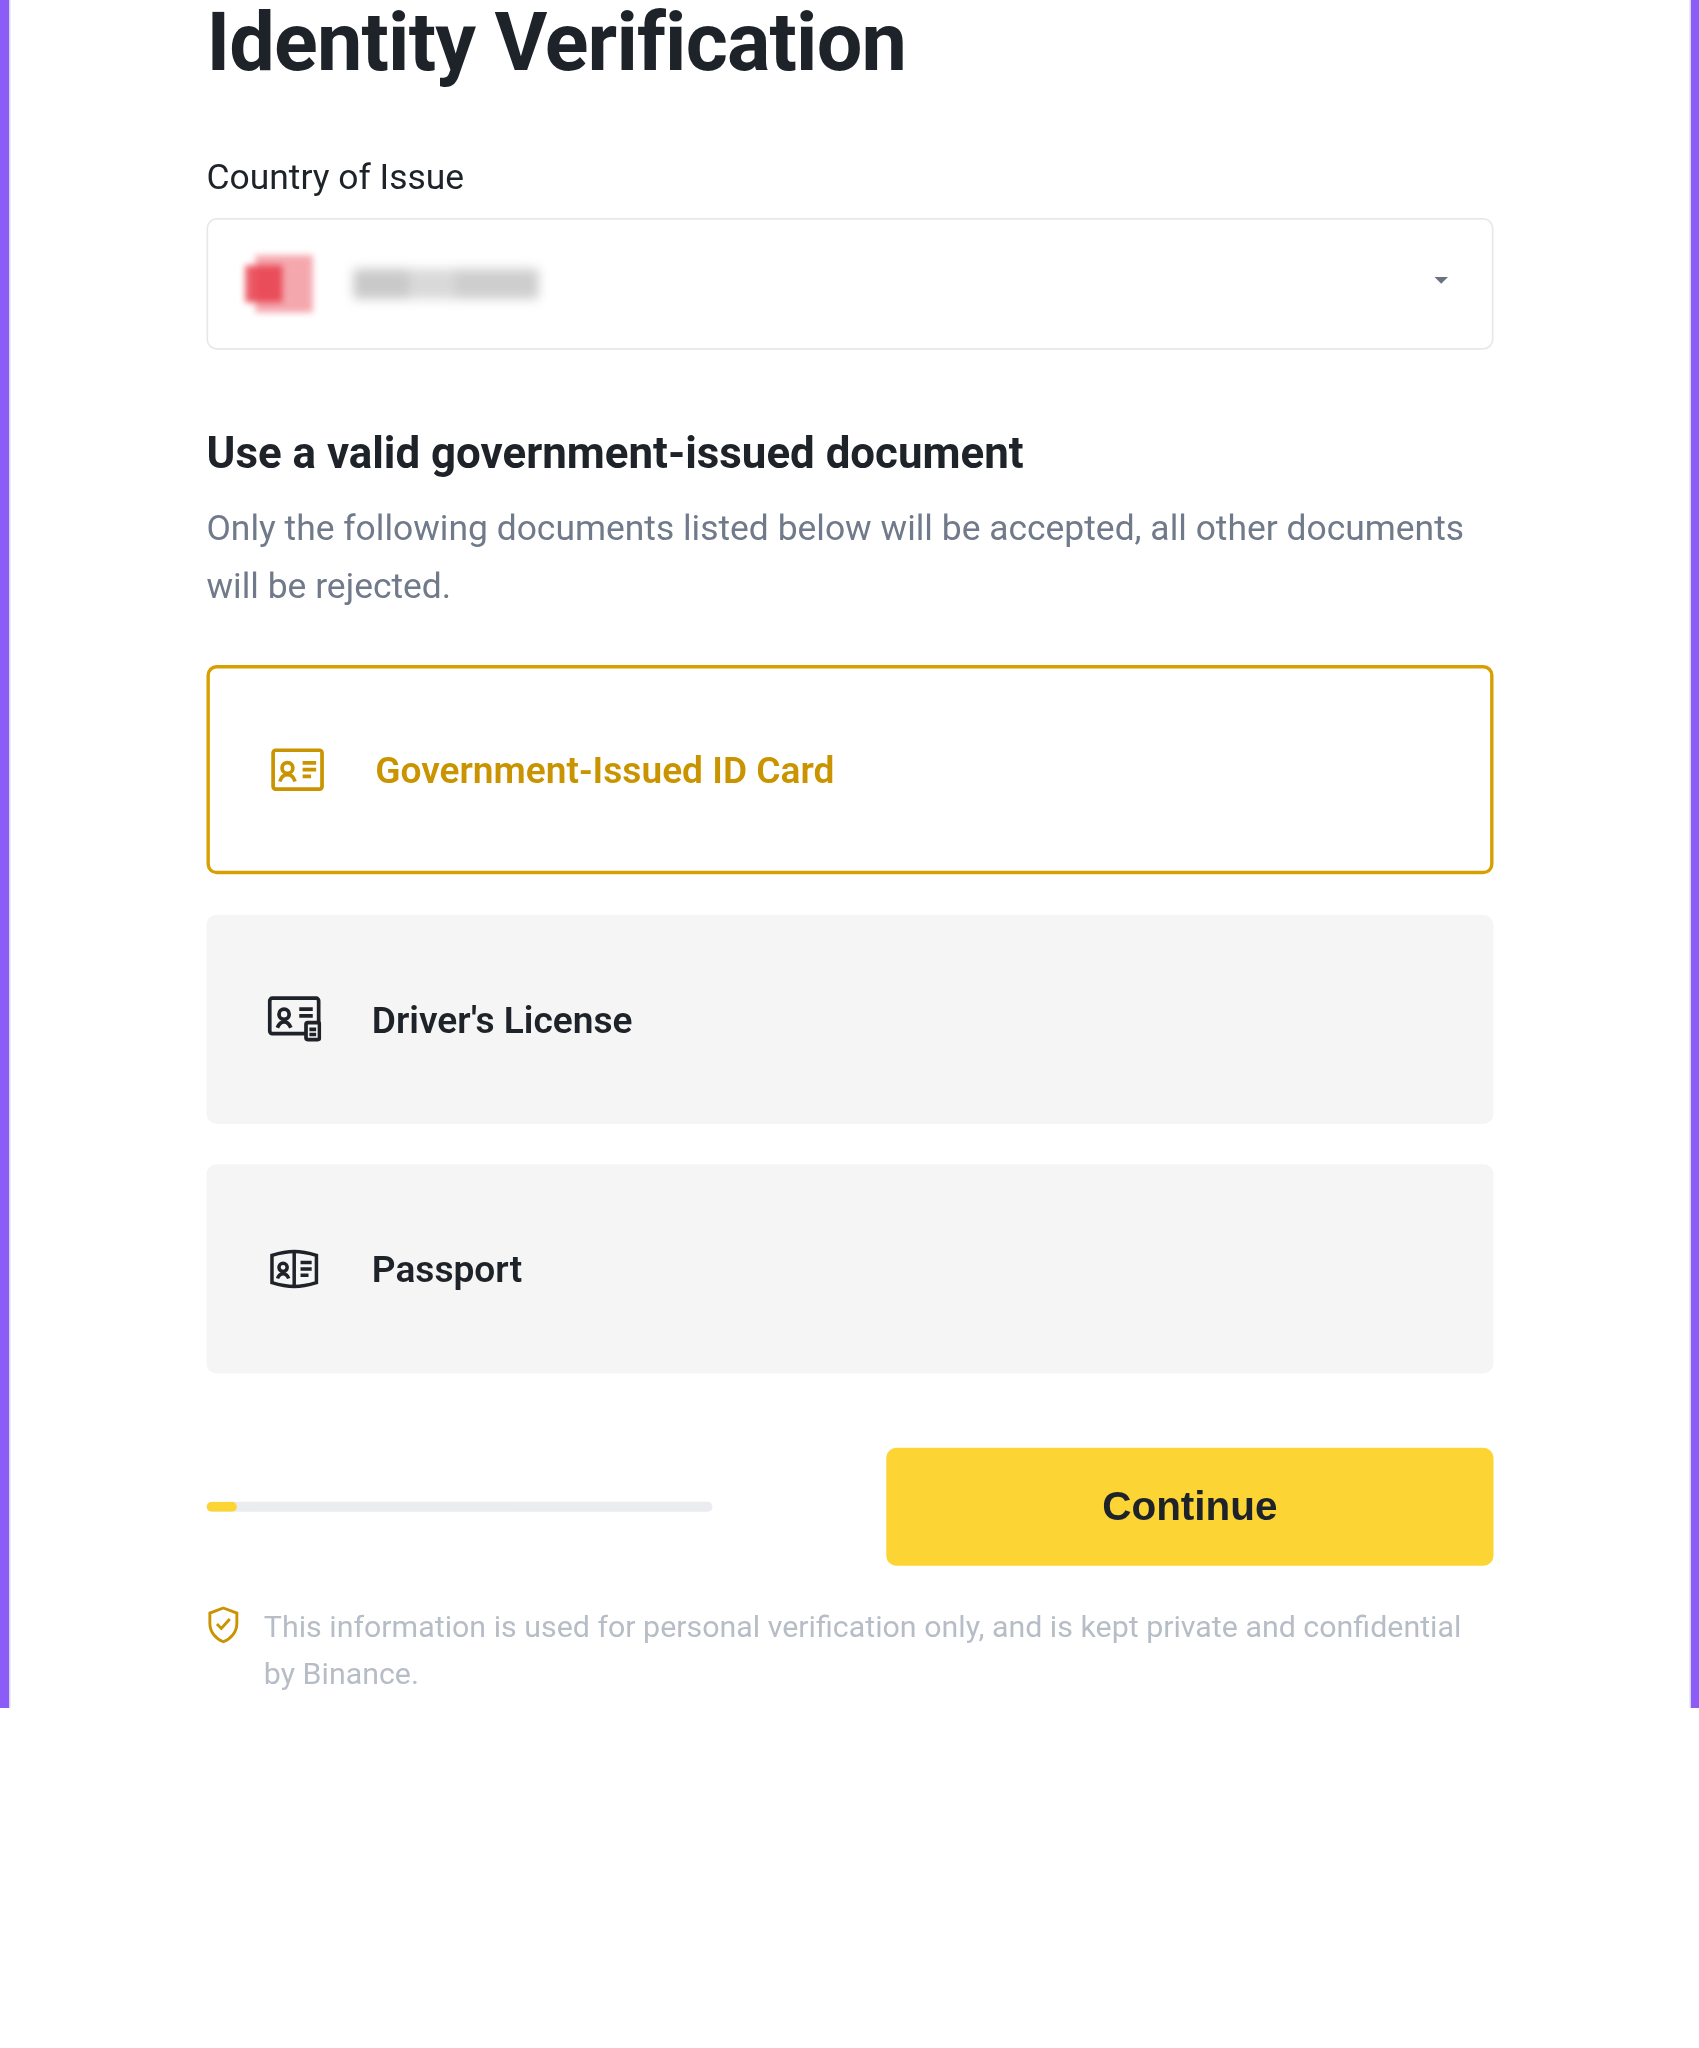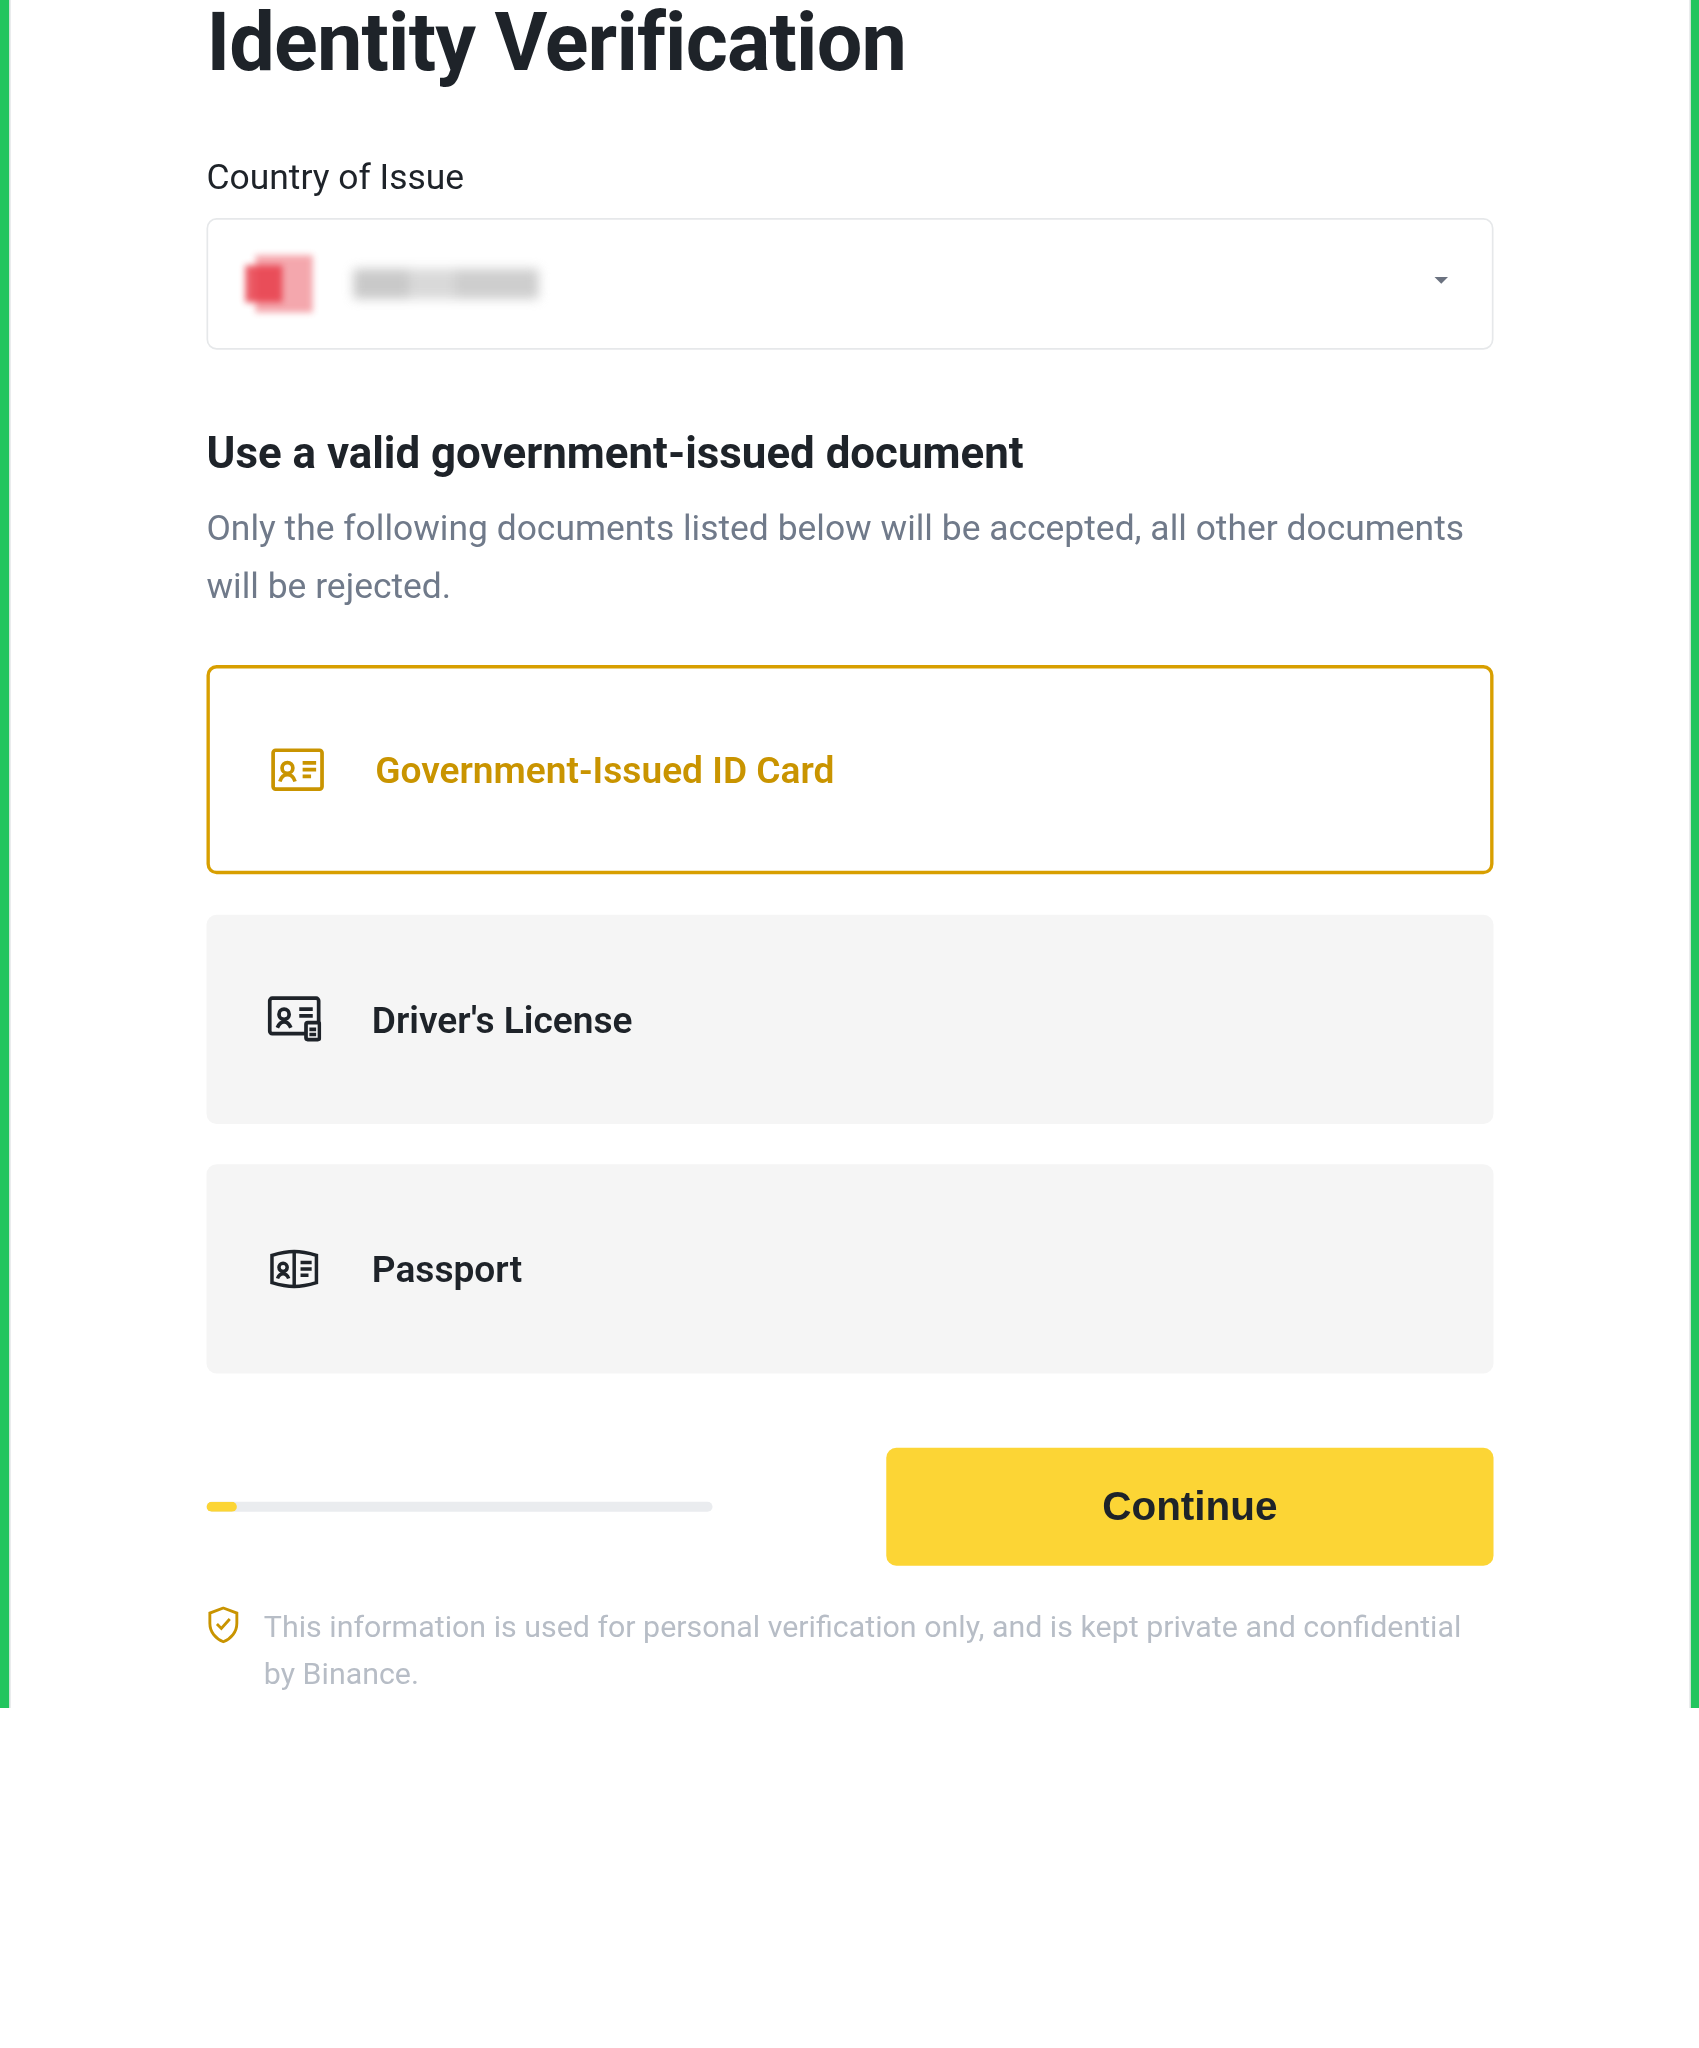--- a/index.html
+++ b/index.html
@@ -10,21 +10,21 @@
       --brand-yellow:#FCD535;
       --brand-orange:#C99400;
       --brand-orange-border:#D89F00;
       --scale:1; 
     }
     * { box-sizing:border-box; }
     html,body { margin:0; padding:0; width:100%; height:100%; background:#FFFFFF; font-family:-apple-system,BlinkMacSystemFont,"Segoe UI",Roboto,Helvetica,Arial,sans-serif; }
     .canvas {
       width:1699px;
       height:1708px;
-      background:#22c55e;
+      background:#8b5cf6;
       position:relative;
       overflow:hidden;
     }
     .scale-wrap {
       position:absolute;
       top:50%; left:50%;
       transform:translate(-50%,-50%) scale(var(--scale));
       transform-origin:center center;
     }
     .panel {

